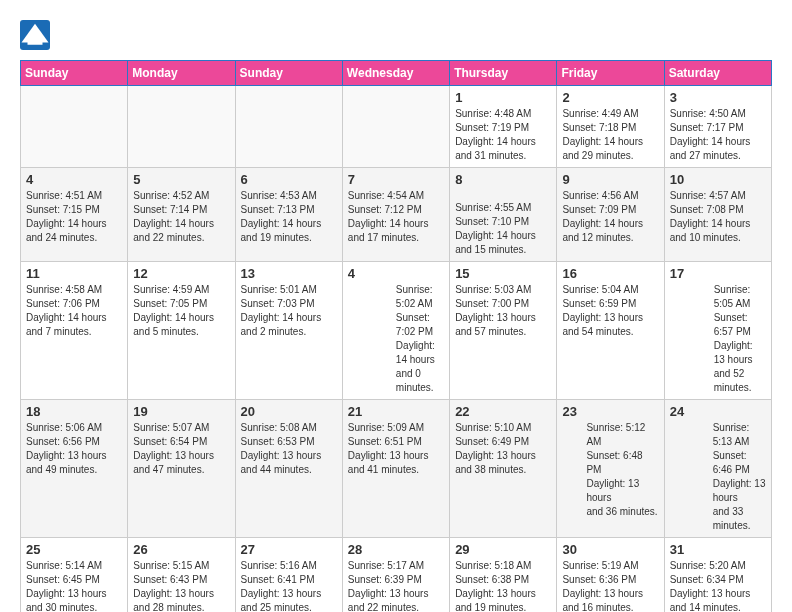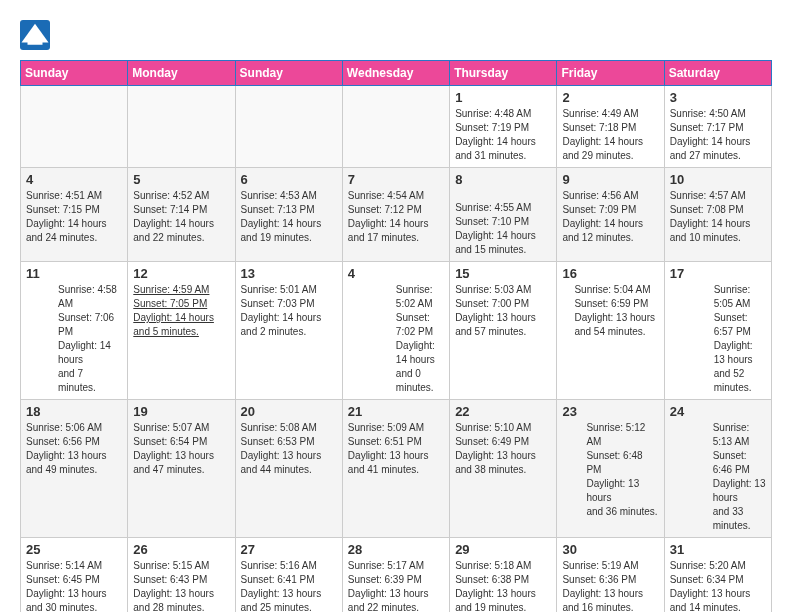--- a/index.html
+++ b/index.html
@@ -192,28 +192,28 @@
           <div class="day-num">10</div>
           <div class="day-info" style="white-space: pre-line;">Sunrise: 4:57 AM
 Sunset: 7:08 PM
 Daylight: 14 hours
 and 10 minutes.</div>
         </td>
       </tr>
       <tr class="row-even">
         <td>
           <div class="day-num">11</div>
-          <div class="day-info" style="white-space: pre-line; margin-left: 32px;">Sunrise: 4:58 AM
+          <div class="day-info" style="white-space: pre-line;">Sunrise: 4:58 AM
 Sunset: 7:06 PM
 Daylight: 14 hours
 and 7 minutes.</div>
         </td>
         <td>
           <div class="day-num">12</div>
-          <div class="day-info" style="white-space: pre-line; text-decoration: underline;">Sunrise: 4:59 AM
+          <div class="day-info" style="white-space: pre-line;">Sunrise: 4:59 AM
 Sunset: 7:05 PM
 Daylight: 14 hours
 and 5 minutes.</div>
         </td>
         <td>
           <div class="day-num">13</div>
           <div class="day-info" style="white-space: pre-line;">Sunrise: 5:01 AM
 Sunset: 7:03 PM
 Daylight: 14 hours
 and 2 minutes.</div>
@@ -227,21 +227,21 @@
         </td>
         <td>
           <div class="day-num">15</div>
           <div class="day-info" style="white-space: pre-line;">Sunrise: 5:03 AM
 Sunset: 7:00 PM
 Daylight: 13 hours
 and 57 minutes.</div>
         </td>
         <td>
           <div class="day-num">16</div>
-          <div class="day-info" style="white-space: pre-line; margin-left: 12px;">Sunrise: 5:04 AM
+          <div class="day-info" style="white-space: pre-line;">Sunrise: 5:04 AM
 Sunset: 6:59 PM
 Daylight: 13 hours
 and 54 minutes.</div>
         </td>
         <td>
           <div class="day-num">17</div>
           <div class="day-info" style="white-space: pre-line; margin-left: 44px;">Sunrise: 5:05 AM
 Sunset: 6:57 PM
 Daylight: 13 hours
 and 52 minutes.</div>

